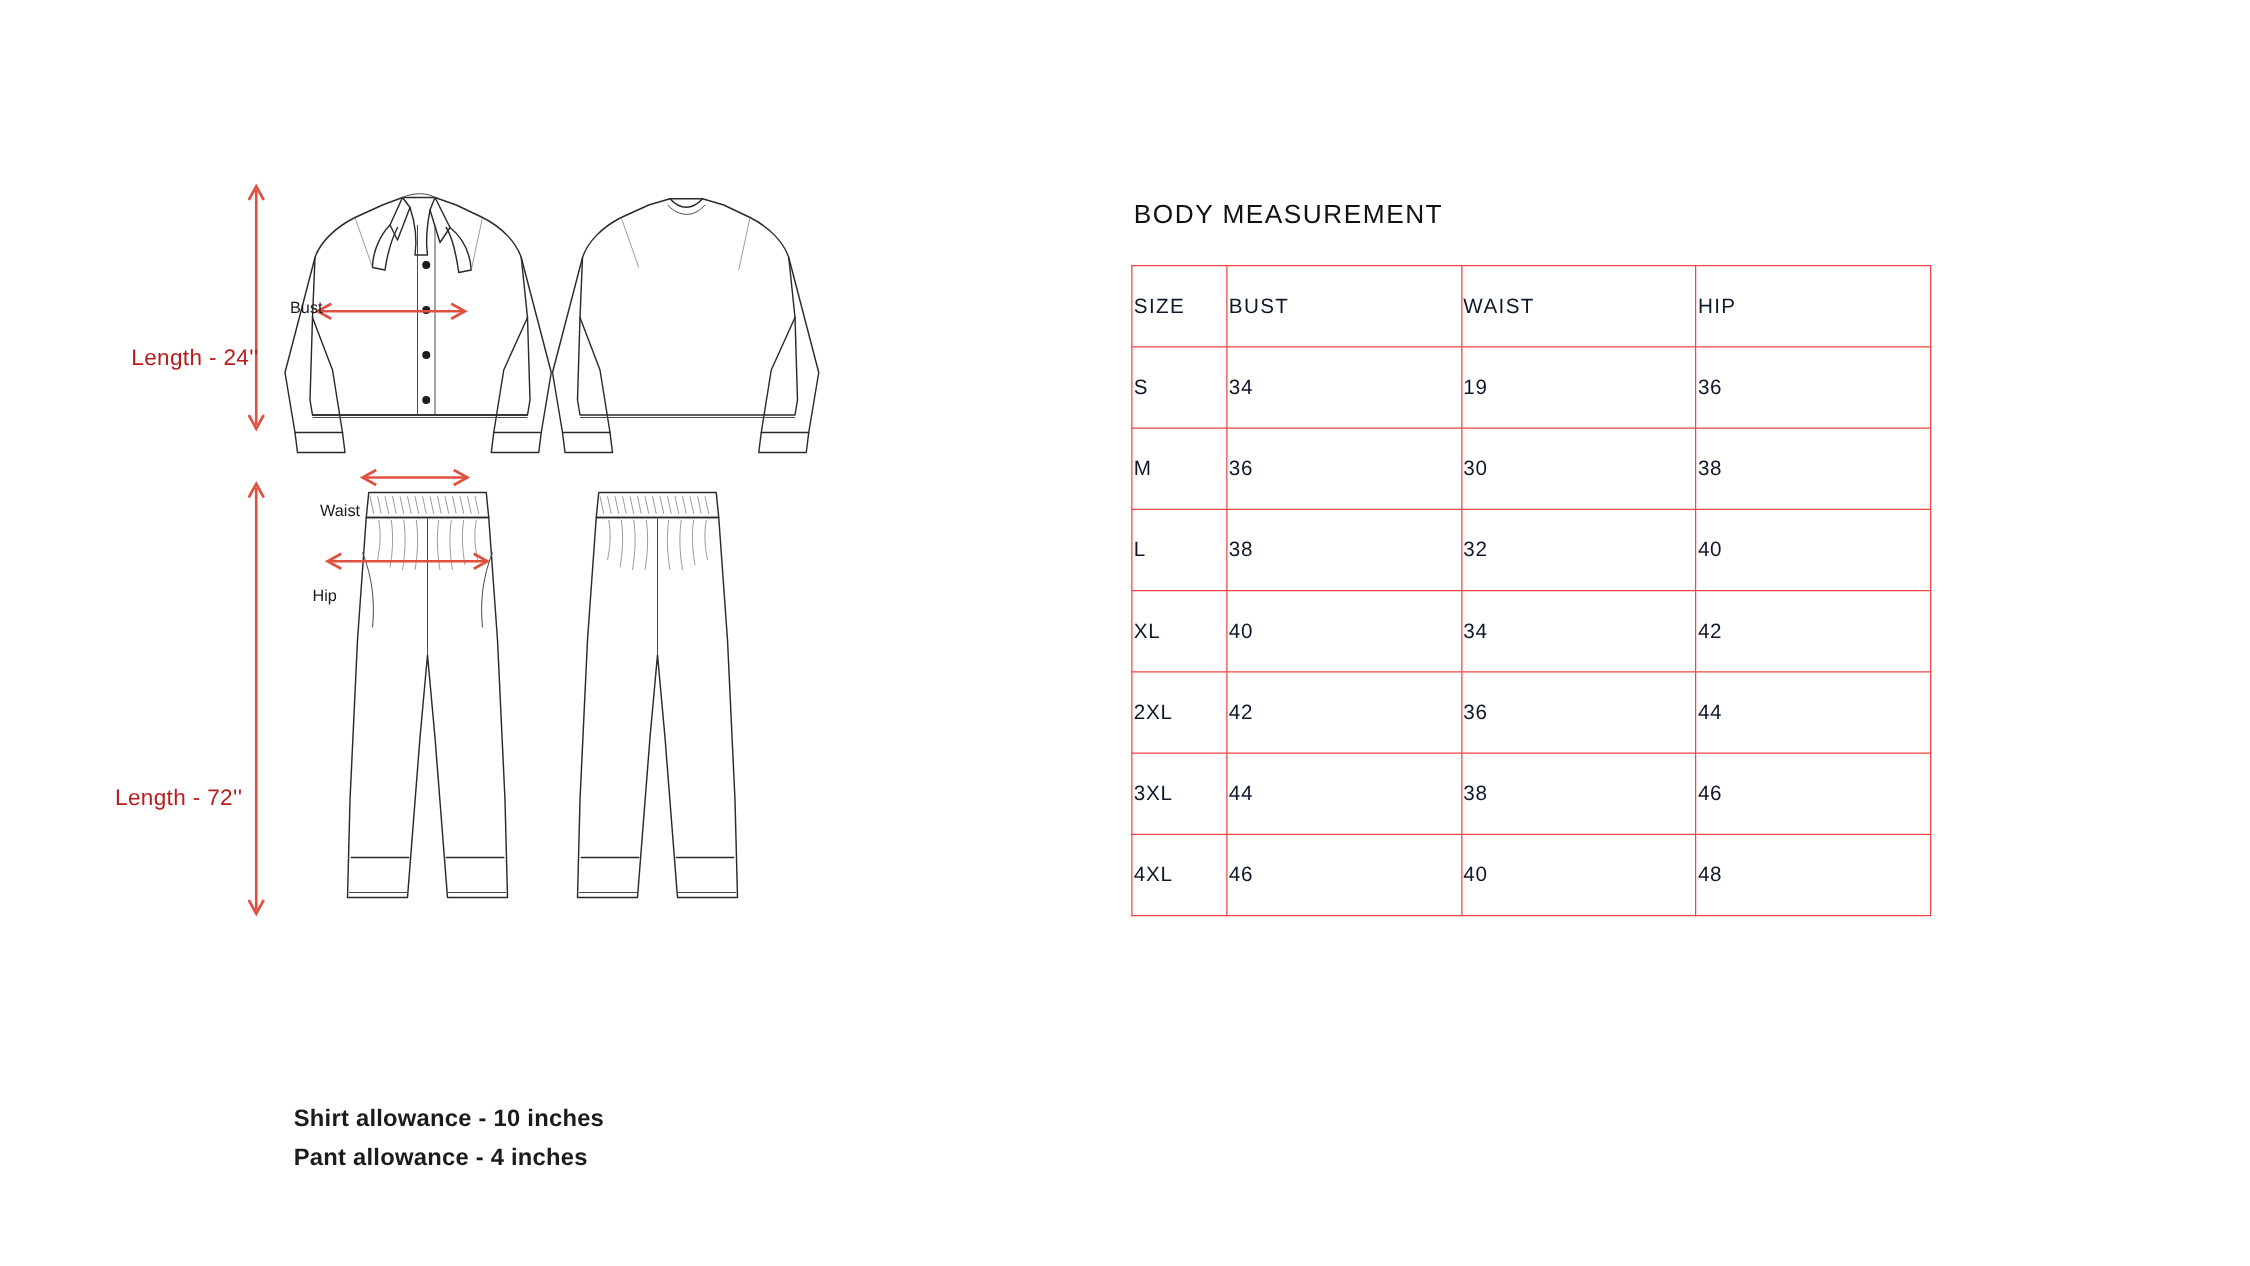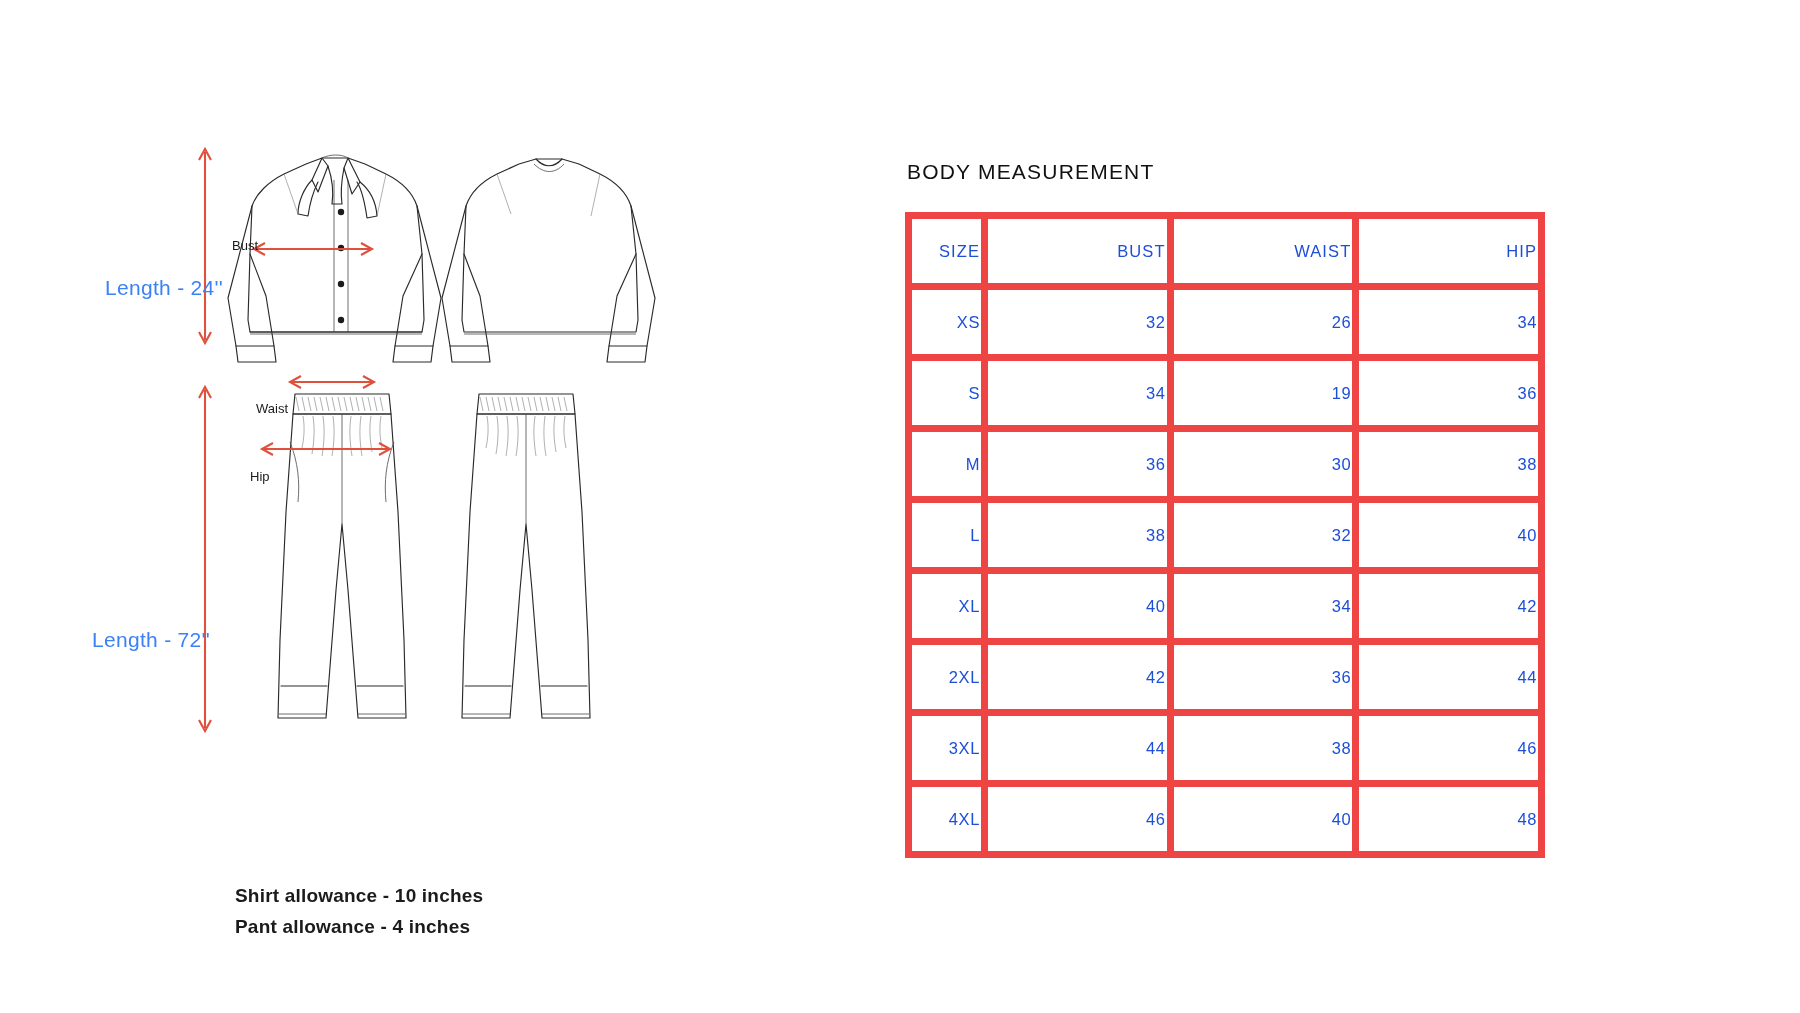--- a/index.html
+++ b/index.html
@@ -25,23 +25,23 @@
   #illustration-panel {
     position: absolute;
     left: 60px;
     top: 120px;
     width: 720px;
     height: 830px;
   }
 
   .vlabel {
     position: absolute;
-    font-size: 21px;
+    font-size: 18px;
     letter-spacing: .3px;
-    color: #3b82f6;
+    color: #b91c1c;
     white-space: nowrap;
   }
 
   .small-label {
     position: absolute;
     font-size: 13px;
     color: #1b1b1b;
     white-space: nowrap;
   }
 
@@ -71,27 +71,27 @@
     font-weight: 400;
   }
 
   table.measure {
     border-collapse: collapse;
     width: 640px;
     table-layout: fixed;
   }
   table.measure th,
   table.measure td {
-    border: 7px solid #ef4444;
+    border: 1px solid #ef4444;
     height: 62px;
-    text-align: right;
+    text-align: left;
     vertical-align: middle;
     font-weight: 400;
     font-size: 16.5px;
-    color: #1d4ed8;
+    color: #0f172a;
     letter-spacing: .6px;
   }
   table.measure th {
     letter-spacing: 1.1px;
   }
   table.measure col.c-size { width: 76px; }
 
   svg { display: block; }
   .ln { fill: none; stroke: #2a2a2a; stroke-width: 1.15; stroke-linejoin: round; stroke-linecap: round; }
   .ln-thin { fill: none; stroke: #4a4a4a; stroke-width: .8; }
@@ -319,26 +319,20 @@
       <thead>
         <tr>
           <th>SIZE</th>
           <th>BUST</th>
           <th>WAIST</th>
           <th>HIP</th>
         </tr>
       </thead>
       <tbody>
         <tr>
-          <td>XS</td>
-          <td>32</td>
-          <td>26</td>
-          <td>34</td>
-        </tr>
-        <tr>
           <td>S</td>
           <td>34</td>
           <td>19</td>
           <td>36</td>
         </tr>
         <tr>
           <td>M</td>
           <td>36</td>
           <td>30</td>
           <td>38</td>

